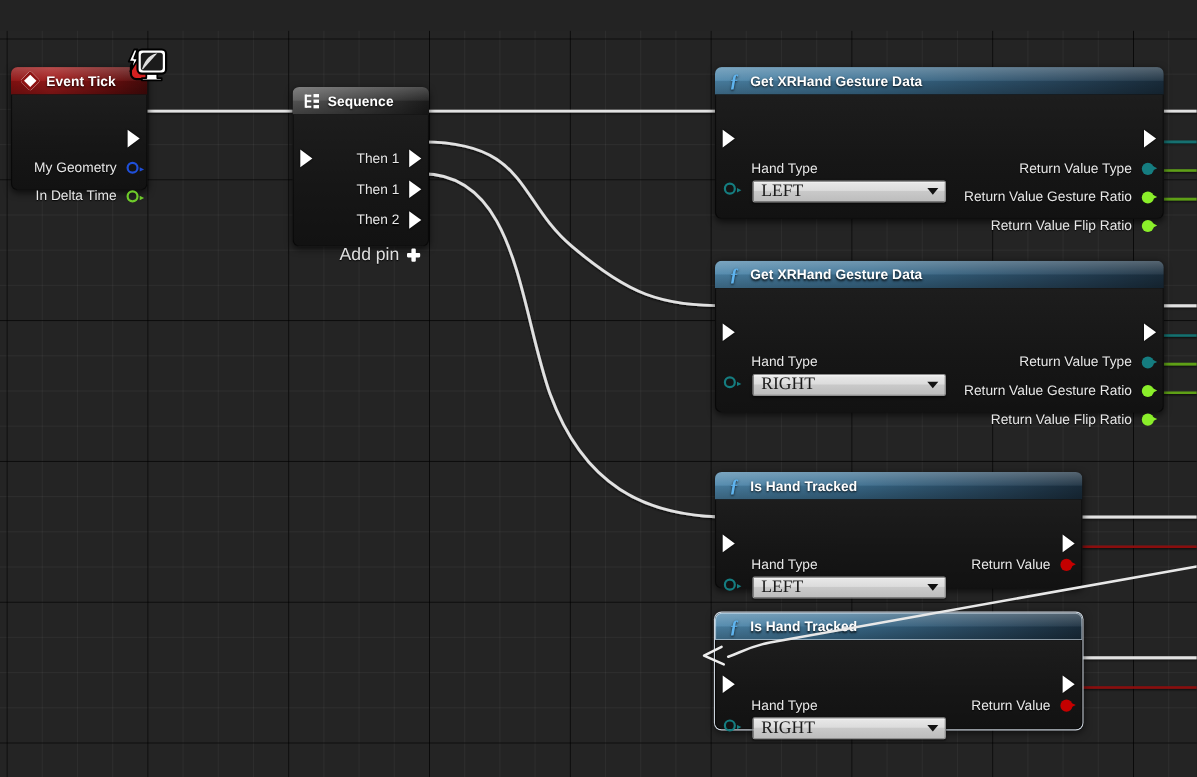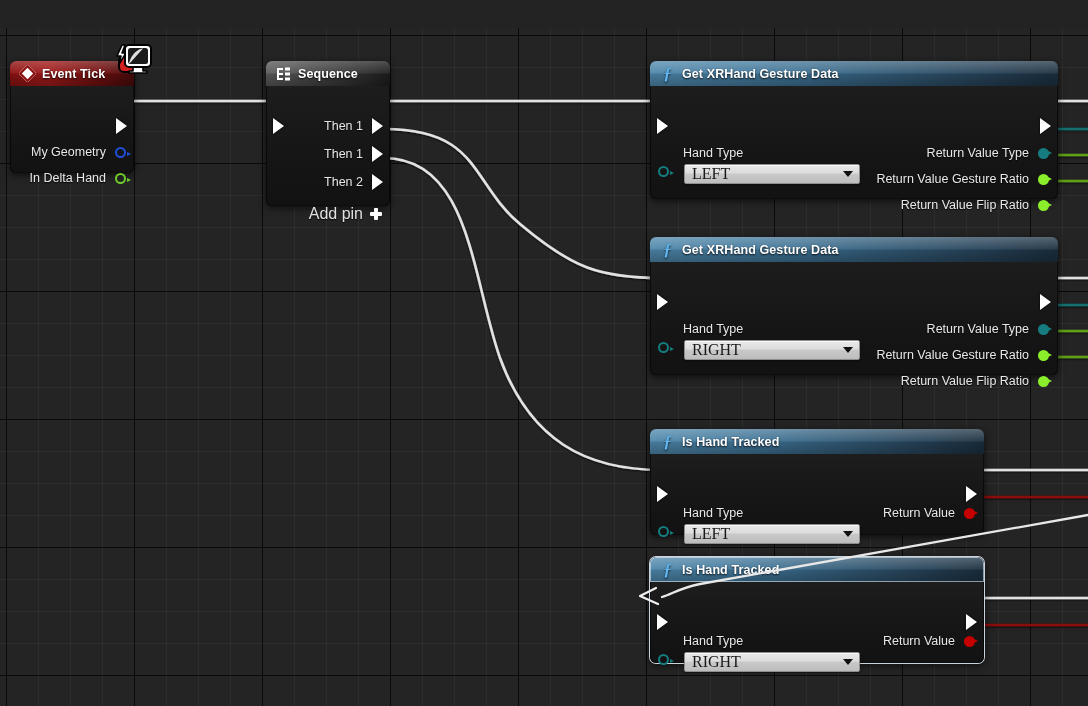--- a/index.html
+++ b/index.html
@@ -206,41 +206,41 @@
         </span>
       <span class="title">Event Tick</span>
     </div>
     <div class="body" style="height:86px;">
 
       <div class="exec" style="right:6px; top:32px;"></div>
 
       <div class="plabel" style="position:absolute; right:27px; top:59px;">My Geometry</div>
       <div class="dpin hollow" style="color:#1f4fd8; right:7px; top:61px;"></div>
 
-      <div class="plabel" style="position:absolute; right:27px; top:85px;">In Delta Hand</div>
+      <div class="plabel" style="position:absolute; right:27px; top:85px;">In Delta Time</div>
       <div class="dpin hollow" style="color:#6ecb2a; right:7px; top:87px;"></div>
     </div>
   </div>
 
   <div class="evt-badge" style="left:113px; top:15px;">
     <svg width="46" height="36" viewBox="0 0 46 36">
 
       <rect x="6" y="13" width="16" height="16" rx="5" fill="#d32020" stroke="#000" stroke-width="2"></rect>
 
       <path d="M9 2 L4 13 L8 13 L5.5 22 L13 10 L9 10 L12 2 Z" fill="#ffffff" stroke="#000" stroke-width="1.6" stroke-linejoin="round"></path>
 
       <path d="M20 24 h10 v4 h4 v2 h-18 v-2 h4 z" fill="#ffffff" stroke="#000" stroke-width="1.6" stroke-linejoin="round"></path>
 
       <rect x="12" y="2" width="26" height="22" rx="4" fill="#ffffff" stroke="#000" stroke-width="2"></rect>
       <rect x="15" y="5" width="20" height="16" rx="2.5" fill="#1b1b1b"></rect>
       <path d="M16 20 C 19 10, 25 6, 30 5.5 L 17 20 Z" fill="#efefef" opacity="0.92"></path>
     </svg>
   </div>
 
-  <div class="node" id="n-sequence" style="left:266px; top:33px; width:124px;">
+  <div class="node" id="n-sequence" style="left:266px; top:51px; width:124px;">
     <div class="hdr hdr-flow">
       <span class="hicon">
         <svg width="15" height="14" viewBox="0 0 15 14">
           <path d="M2 1 v12" stroke="#fff" stroke-width="2" fill="none"></path>
           <path d="M2 2 h5 M2 7 h5 M2 12 h5" stroke="#fff" stroke-width="1.8" fill="none"></path>
           <rect x="9" y="0.5" width="5" height="3" fill="#fff"></rect>
           <rect x="9" y="5.5" width="5" height="3" fill="#fff"></rect>
           <rect x="9" y="10.5" width="5" height="3" fill="#fff"></rect>
         </svg>
       </span>

